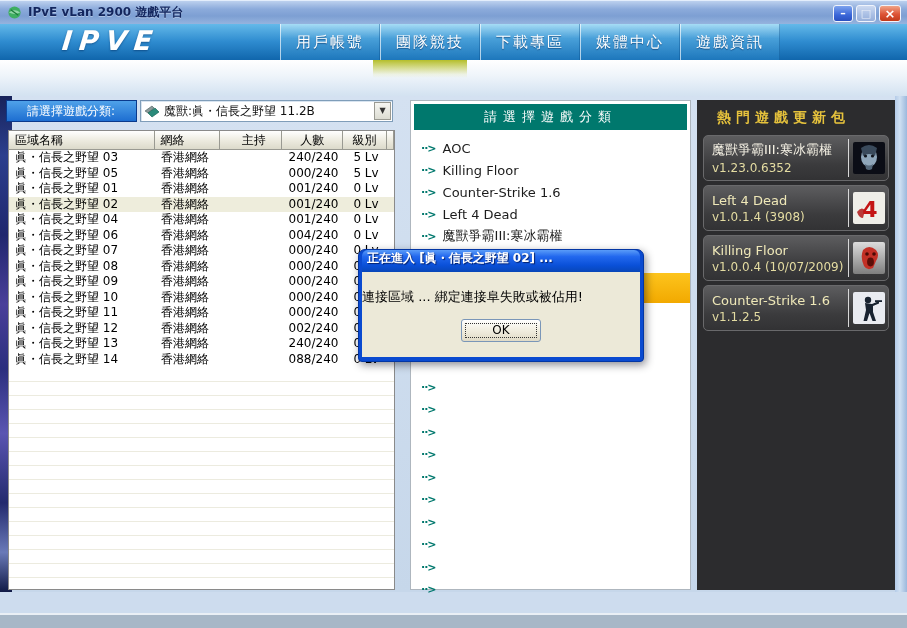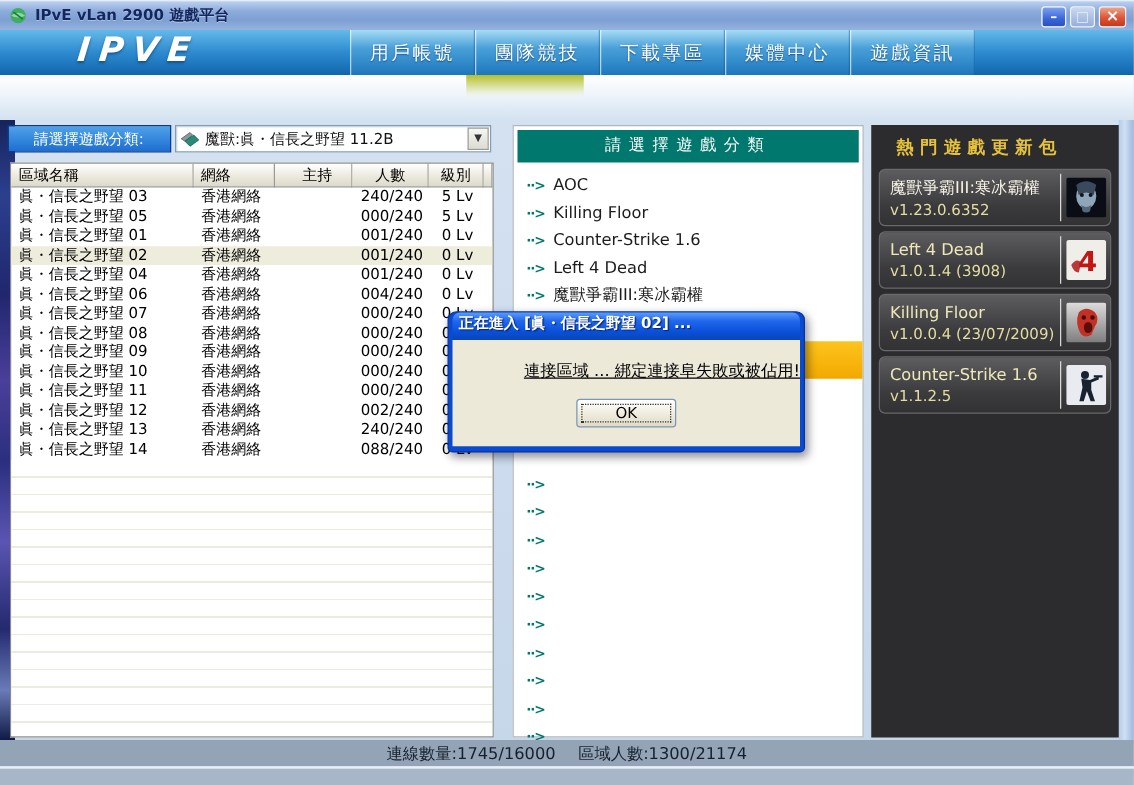--- a/index.html
+++ b/index.html
@@ -90,21 +90,21 @@
   
   .dialog { position:absolute; left:358px; top:249px; width:286px; height:113px; z-index:50;
     background:#0a4ad0; border:1px solid #0336a4; border-radius:7px 7px 4px 4px; padding:0 3px 3px;
     box-shadow:2px 3px 8px rgba(0,0,20,.45); }
   .dlg-title { height:22px; display:flex; align-items:flex-start;
     background:linear-gradient(180deg,#5a9cf8 0%,#2268ee 30%,#0a50d8 70%,#0846b8 100%);
     border-radius:6px 6px 0 0; }
   .dlg-title span { color:#fff; font-weight:bold; font-size:12px; margin-left:5px;
     text-shadow:1px 1px 1px rgba(0,20,80,.8); }
   .dlg-face { position:relative; height:85px; background:#ece9d8; }
-  .dlg-msg { position:absolute; top:16px; left:0; right:0; text-align:right; font-size:13px; color:#000;text-decoration:underline; }
+  .dlg-msg { position:absolute; top:16px; left:0; right:0; text-align:left; font-size:13px; color:#000; }
   .ok-btn { position:absolute; left:50%; transform:translateX(-50%); top:47px; width:80px; height:23px;
     background:linear-gradient(180deg,#ffffff 0%,#f2efe2 45%,#e0dac6 100%);
     border:1px solid #7a96b8; border-radius:3px; font-size:12px; color:#000; text-align:center; line-height:21px; cursor:pointer; }
   .ok-btn::after { content:""; position:absolute; left:3px; right:3px; top:3px; bottom:3px; border:1px dotted #333; }
 
   
   .sidebar { position:absolute; left:697px; top:100px; width:198px; height:490px; background:#2c2c2e; }
   .sb-header { color:#e6c23c; font-size:14px; font-weight:bold; letter-spacing:5px; margin:9px 0 8px 20px; }
   .card { position:relative; margin:0 6px 4px 6px; height:46px; border-radius:5px; cursor:pointer;
     background:linear-gradient(180deg,#5d5d5f 0%,#3b3b3d 65%,#323234 100%);
@@ -411,21 +411,21 @@
           <rect width="32" height="32" fill="#efeee8"></rect>
           <path d="M4 20 Q8 14 12 18 L10 26 Q6 26 4 20Z" fill="#b01818" opacity=".85"></path>
           <text x="17" y="25" font-size="22" font-weight="bold" fill="#c41414" text-anchor="middle" font-family="DejaVu Sans, sans-serif">4</text>
         </svg>
       </div>
     </div>
 
     <div class="card">
       <div class="card-text">
         <div class="card-title">Killing Floor</div>
-        <div class="card-ver">v1.0.0.4 (23/07/2009)</div>
+        <div class="card-ver">v1.0.0.4 (10/07/2009)</div>
       </div>
       <div class="card-icon">
         <svg class="icon-box" viewBox="0 0 32 32">
           <defs>
             <linearGradient id="kfbg" x1="0" y1="0" x2="0" y2="1">
               <stop offset="0" stop-color="#dcdcdc"></stop>
                 <stop offset="1" stop-color="#7e7e7e"></stop>
             </linearGradient>
           </defs>
           <rect width="32" height="32" fill="url(#kfbg)"></rect>
@@ -456,20 +456,16 @@
   <div class="dialog">
     <div class="dlg-title">
       <span>正在進入 [眞・信長之野望 02] ...</span>
     </div>
     <div class="dlg-face">
       <div class="dlg-msg">連接區域 ... 綁定連接阜失敗或被佔用!</div>
       <div class="ok-btn">OK</div>
     </div>
   </div>
 
-  <div class="status-bar">
-    <span>連線數量:1745/16000</span>
-    <span>區域人數:1300/21174</span>
-  </div>
   <div class="status-line"></div>
   <div class="bottom-bar"></div>
 
 </div>
 
 </body></html>

